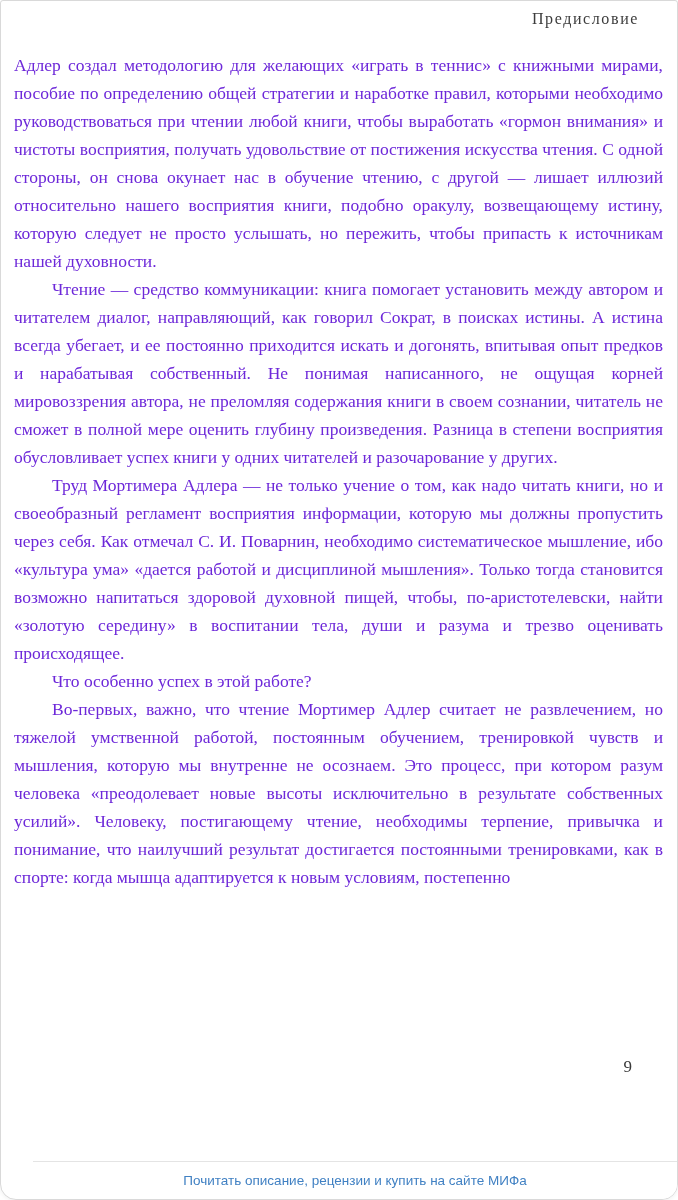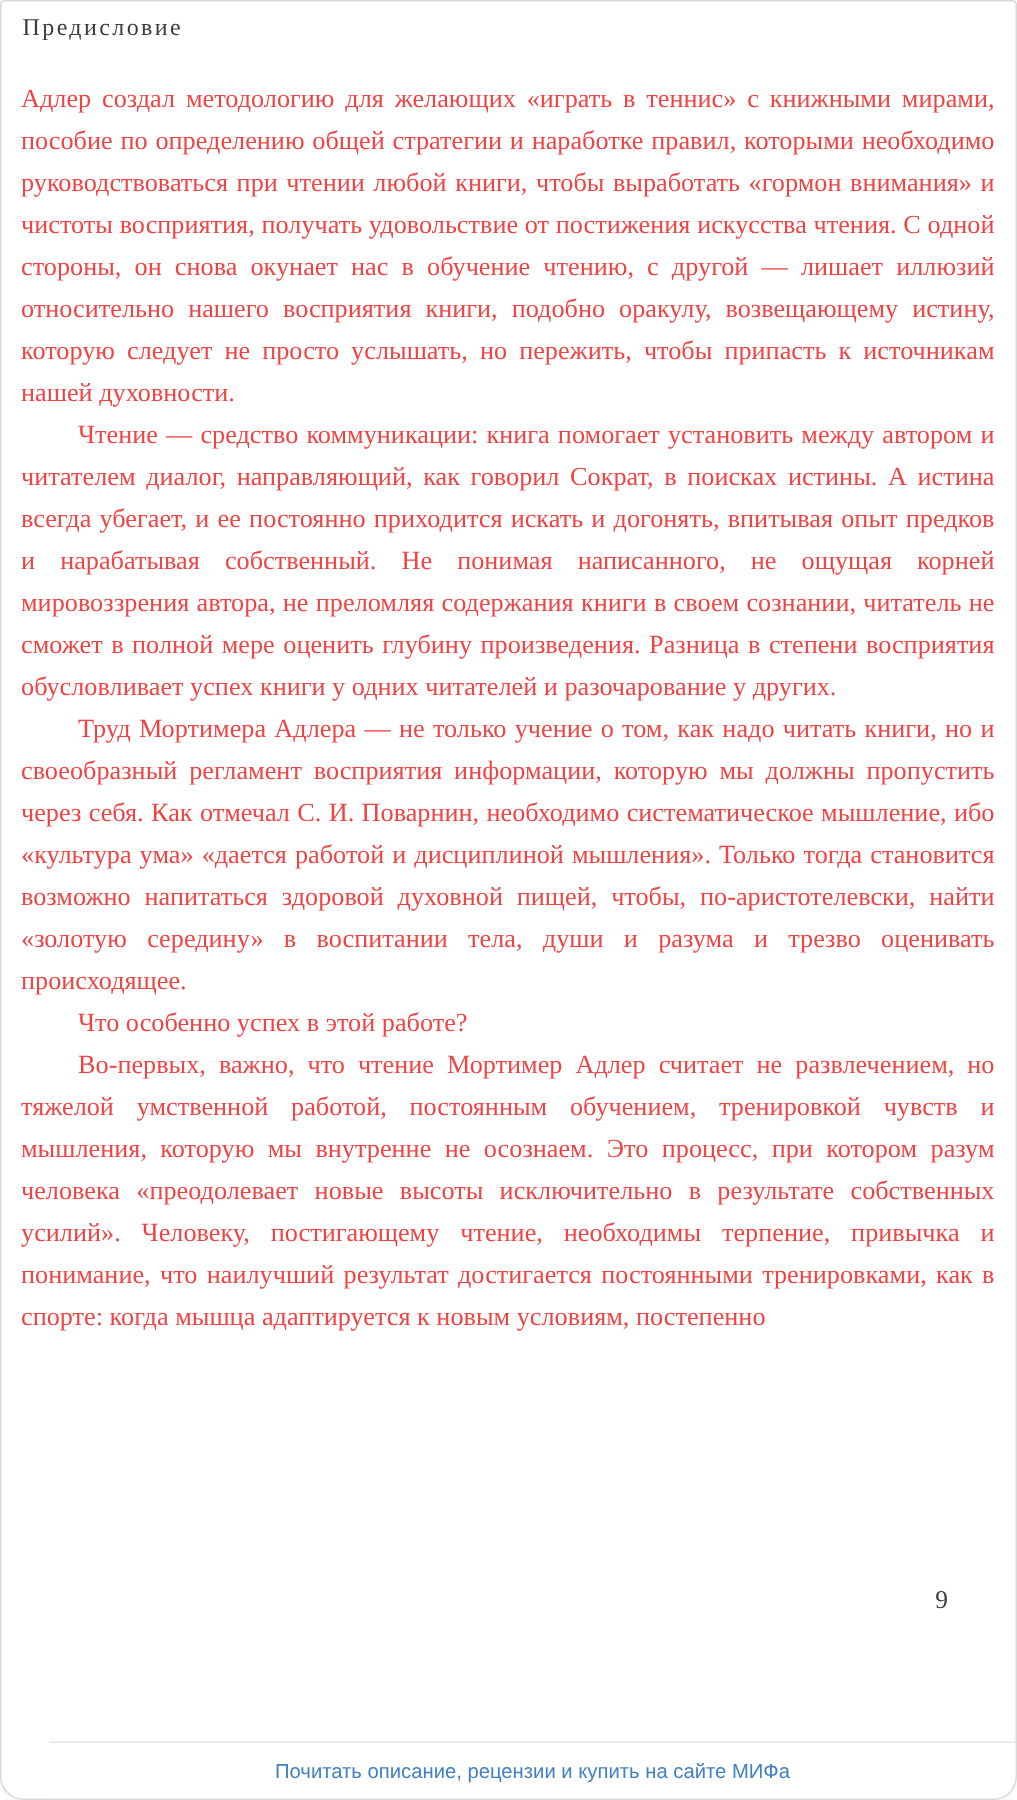--- a/index.html
+++ b/index.html
@@ -15,36 +15,37 @@
     background: #ffffff;
     border: 1px solid #d9d9d9;
     border-radius: 3px 3px 16px 16px;
     box-shadow: 0 1px 4px rgba(0,0,0,0.06);
     display: flex;
     flex-direction: column;
     overflow: hidden;
   }
   .page-header {
     padding: 9px 38px 0 14px;
+    text-align: right;
     height: 50px;
     flex: 0 0 auto;
   }
   .chapter-title {
     font-size: 16px;
     letter-spacing: 1.6px;
     color: #3c3c3c;
   }
   .content {
     padding: 0 14px 0 13px;
     flex: 0 0 auto;
   }
   .para {
     font-size: 17.5px;
     line-height: 28px;
-    color: #ef4444;
+    color: #6d28d9;
     text-align: justify;
     hyphens: auto;
     -webkit-hyphens: auto;
   }
   .para.indent {
     text-indent: 38px;
   }
   .page-number-row {
     margin-top: auto;
     text-align: right;

